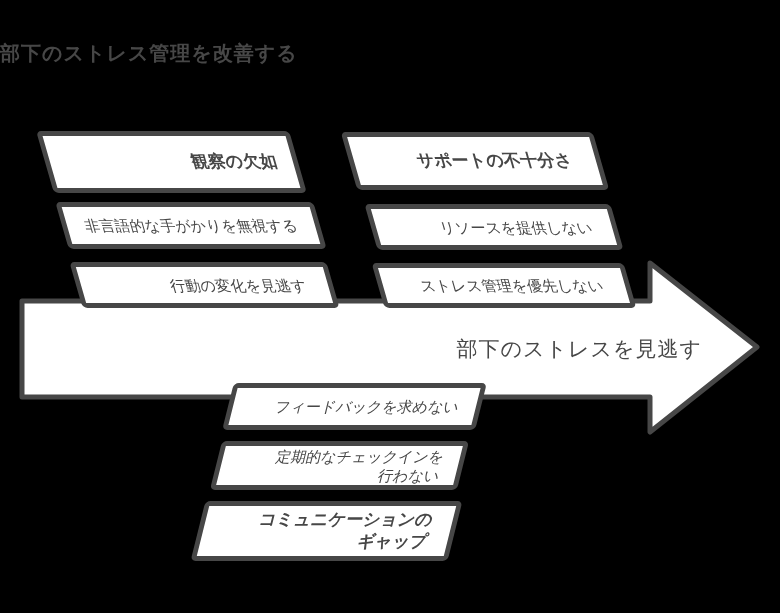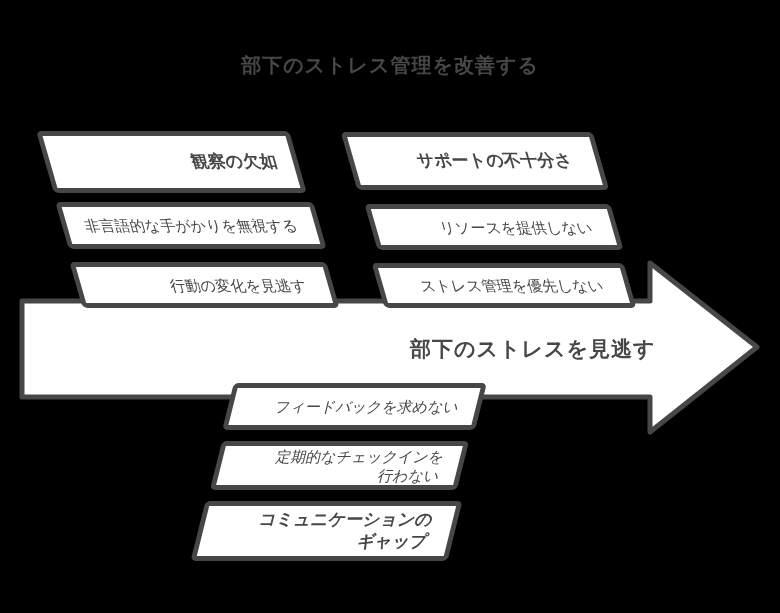--- a/index.html
+++ b/index.html
@@ -1,27 +1,27 @@
 <!DOCTYPE html>
 <html><head>
 <meta charset="utf-8">
 <style>
   html,body{margin:0;padding:0;background:#000;}
   #stage{
     position:relative;width:780px;height:613px;background:#000;overflow:hidden;
     font-family:"Liberation Sans","DejaVu Sans",sans-serif;
   }
   .title{
-    position:absolute;left:0;top:52px;width:780px;text-align:center;
+    position:absolute;left:0;top:40px;width:780px;text-align:left;
     font-size:20px;font-weight:bold;color:#474747;letter-spacing:1px;
   }
   svg.spine{position:absolute;left:0;top:0;}
   .effect-label{
     position:absolute;left:410px;top:334px;width:292px;height:30px;
-    line-height:30px;text-align:left;font-size:21px;font-weight:bold;color:#474747;
+    line-height:30px;text-align:right;font-size:21px;font-weight:normal;color:#474747;
     letter-spacing:1px;
   }
   .box{
     position:absolute;box-sizing:border-box;background:#fff;
     border:5px solid #474747;border-radius:5px;color:#474747;
     display:flex;flex-direction:column;justify-content:center;
     font-size:15px;line-height:19px;
   }
   .box.cat{font-weight:bold;font-size:17px;line-height:22px;}
   .skew-top{transform:skewX(16deg);}

